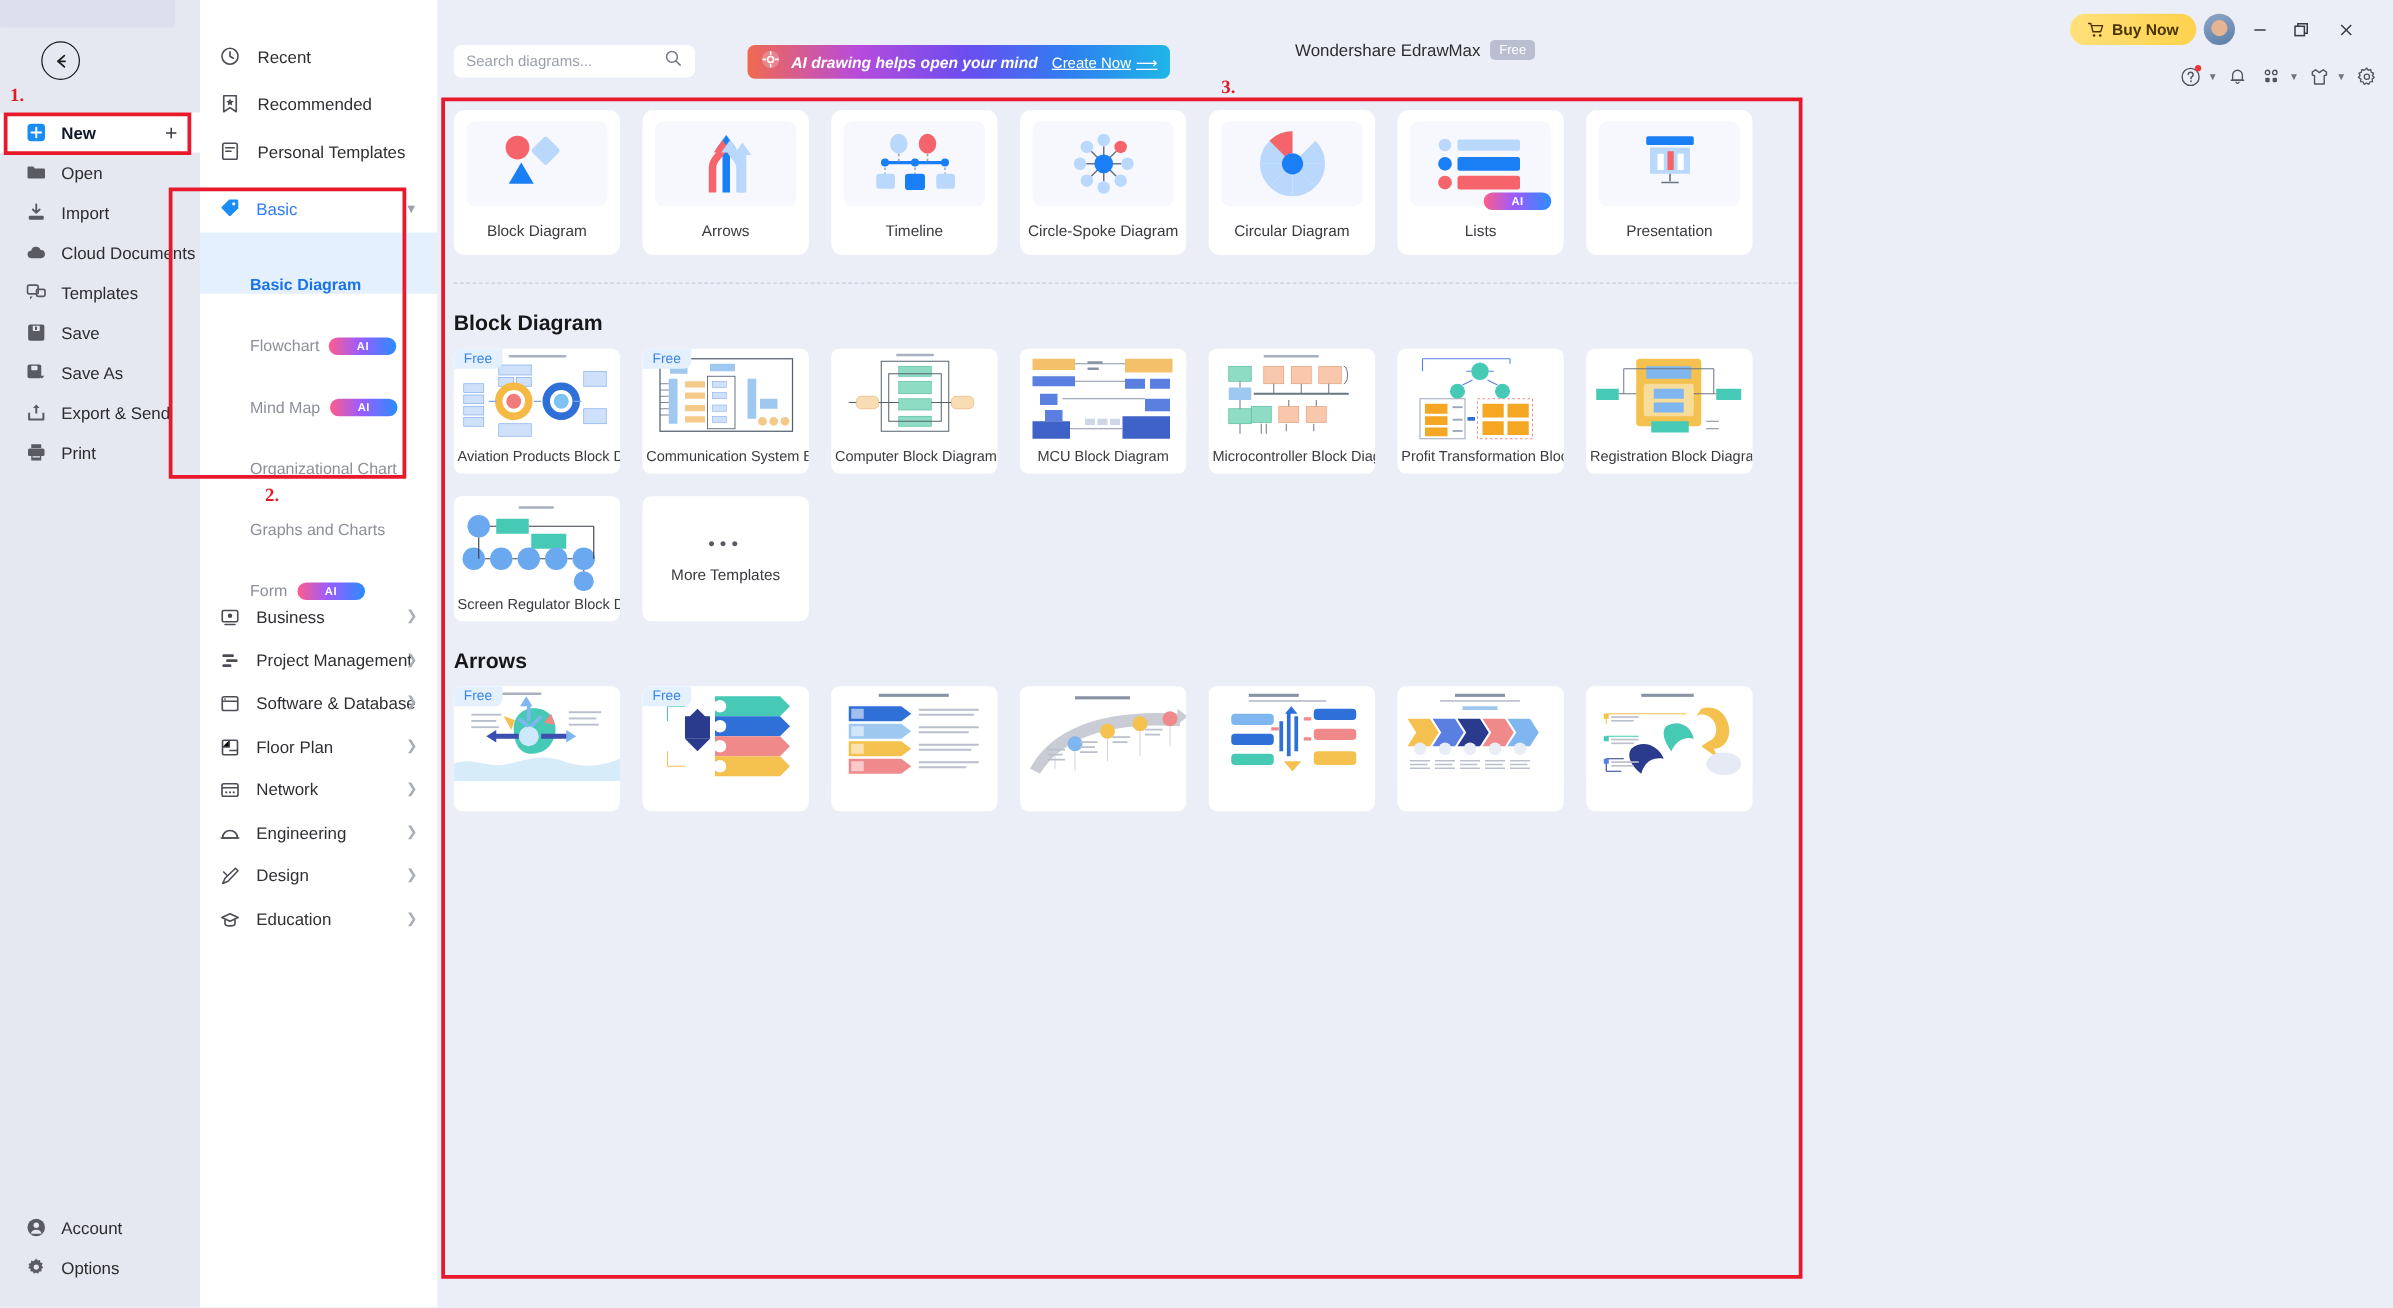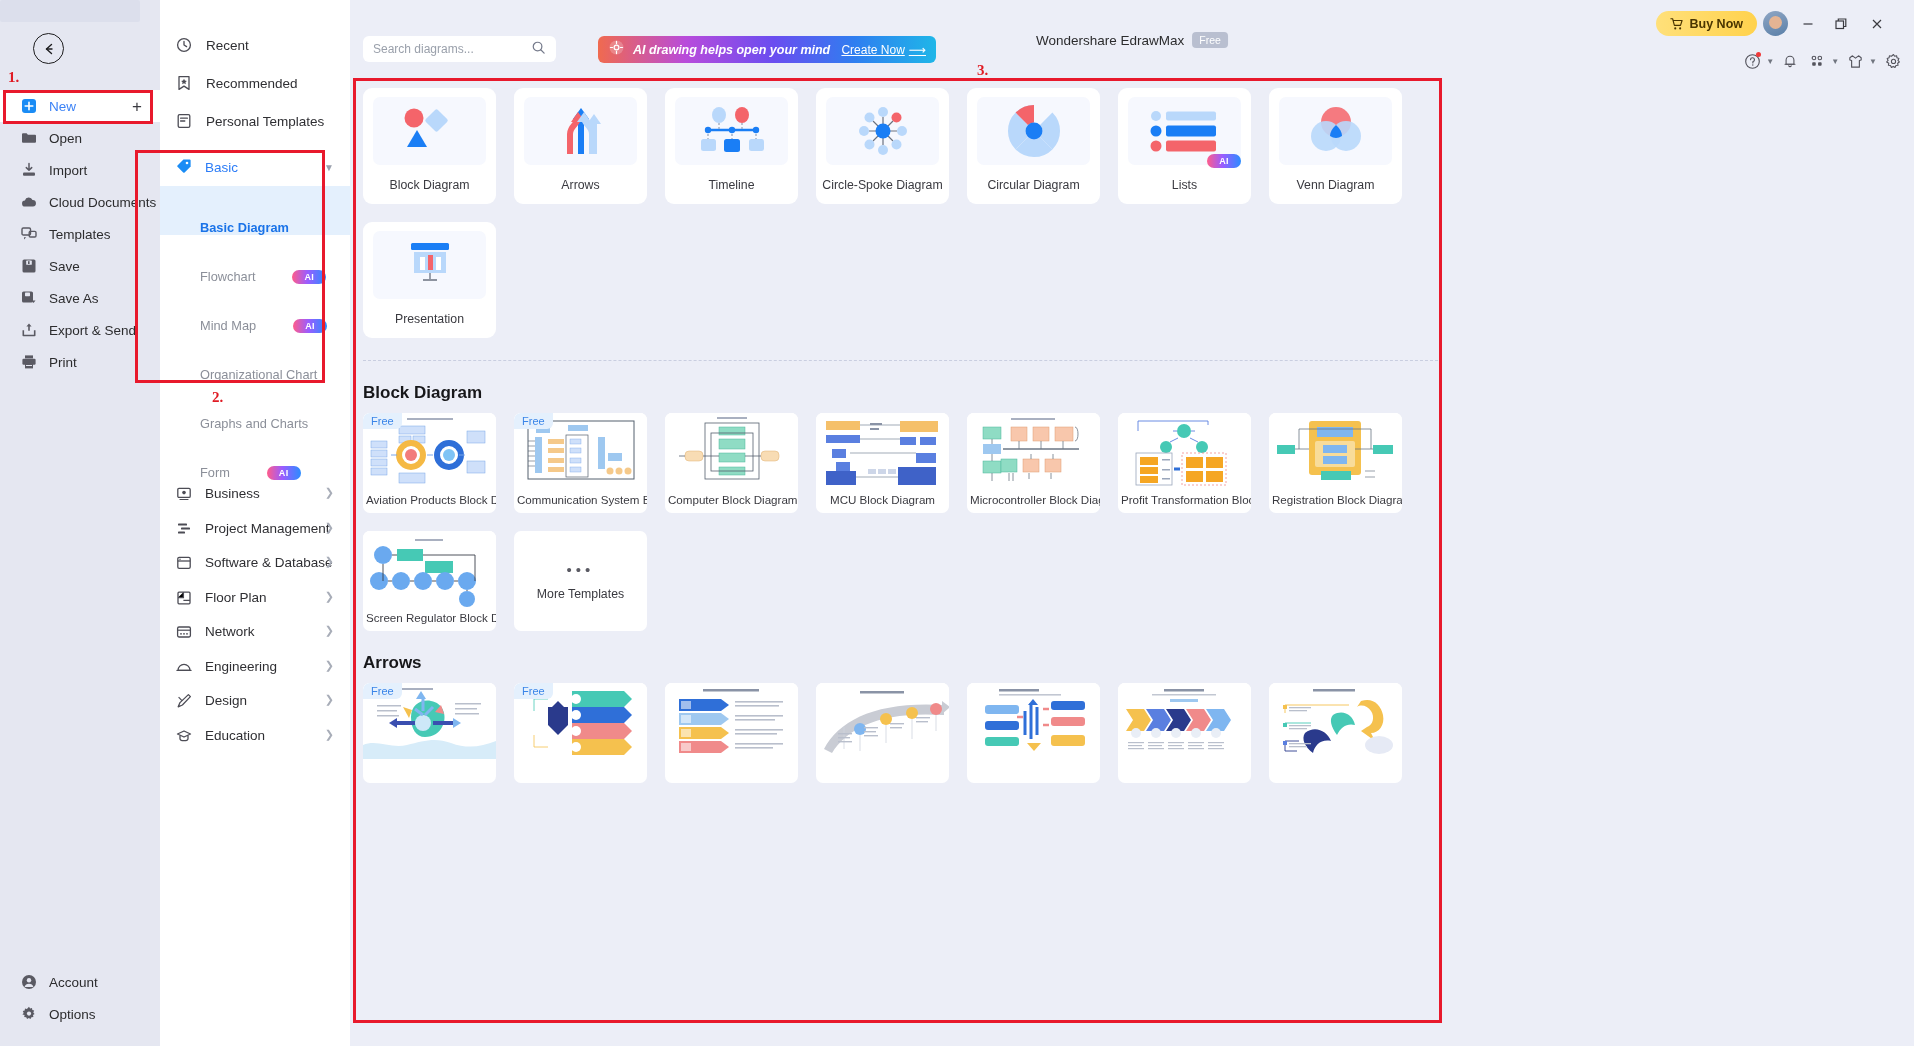--- a/index.html
+++ b/index.html
@@ -33,21 +33,21 @@
   }
   .side-list { position: absolute; left: 0; top: 90px; width: 160px; }
   .side-item {
     height: 32px; display: flex; align-items: center; padding-left: 20px; gap: 12px;
     font-size: 13.5px; color: #2c2c2e; cursor: pointer; position: relative;
   }
   .side-item .ico { width: 17px; height: 17px; flex: none; display:flex; align-items:center; justify-content:center; color:#5a5a63; }
   .side-item.active {
     background: #fff; color: #111;
   }
-  .side-item.active .label { color:#3b82f6; }
+  .side-item.active .label { color:#0f172a;font-weight:bold; }
   .plus-sign { position: absolute; right: 18px; font-size: 17px; color: #3a3a40; line-height: 1; }
   .side-bottom { position: absolute; left: 0; bottom: 16px; width: 160px; }
 
   .redbox {
     position: absolute; border: 3px solid #e8192c; pointer-events: none; z-index: 40;
   }
 
   
   .navcol {
     width: 190px; height: 1046px; background: #ffffff; flex: none; position: relative;
@@ -63,23 +63,22 @@
     font-size: 13.5px; color: #2b7cf7; cursor: pointer; position: relative;
   }
   .nav-group-header .chev { position: absolute; right: 16px; color:#9aa0ad; font-size: 10px;}
   .nav-sub {
     height: 49px; display: flex; align-items: flex-end; padding-left: 40px; gap: 8px;
     font-size: 12.8px; color: #8b8f99; cursor: pointer;
   }
   .nav-sub.selected { background: #e4f0fd; color: #1a73e8; font-weight: bold; }
   .ai-badge {
     display: inline-block; font-size: 9px; font-weight: bold; color: #fff;
-    padding: 2px 12px; border-radius: 9px; letter-spacing: .4px;
+    padding: 2px 22px; border-radius: 9px; letter-spacing: .4px;
     background: linear-gradient(90deg,#ff5c8a 0%, #9b5cff 45%, #2b8cff 100%);
-    margin-left: 29px;
   }
   .nav-cat {
     height: 34.5px; display:flex; align-items:flex-start; gap: 13px; padding-left: 16px;
     font-size: 13.5px; color: #2f2f33; cursor: pointer; position: relative;
   }
   .nav-cat .ico { width:16px;height:16px;display:flex;align-items:center;justify-content:center;color:#4c4c55;}
   .nav-cat .chev { position:absolute; right: 16px; color:#a8adb8; font-size: 11px; }
 
   
   .main { flex: 1; position: relative; background: #eceef7; overflow: hidden; }
@@ -666,31 +665,20 @@
               <circle cx="8" cy="24" r="5.5" fill="#1a7ef5"></circle>
                 <rect x="18" y="18.5" width="50" height="11" rx="2" fill="#1a7ef5"></rect>
               <circle cx="8" cy="39" r="5.5" fill="#f4646a"></circle>
                 <rect x="18" y="33.5" width="50" height="11" rx="2" fill="#f4646a"></rect>
             </svg>
           </div>
           <span class="ai-badge">AI</span>
           <div class="cat-label">Lists</div>
         </div>
 
-        <div class="cat-card">
-          <div class="cat-thumb">
-            <svg width="64" height="54" viewBox="0 0 64 54">
-              <circle cx="32" cy="18" r="15" fill="#f4646a" opacity=".85"></circle>
-              <circle cx="22" cy="32" r="15" fill="#b9d8fb" opacity=".9"></circle>
-              <circle cx="42" cy="32" r="15" fill="#b9d8fb" opacity=".9"></circle>
-              <path d="M32 21c4 3.4 6 7.5 6 11-2 1.3-4 2-6 2s-4-.7-6-2c0-3.5 2-7.6 6-11z" fill="#1a7ef5"></path>
-            </svg>
-          </div>
-          <div class="cat-label">Venn Diagram</div>
-        </div>
 
         <div class="cat-card">
           <div class="cat-thumb">
             <svg width="62" height="54" viewBox="0 0 62 54">
               <rect x="12" y="5" width="38" height="7" rx="1.5" fill="#1a7ef5"></rect>
               <rect x="15" y="14" width="32" height="21" fill="#b9d8fb"></rect>
               <rect x="21" y="19" width="5" height="13" fill="#fff"></rect>
               <rect x="29" y="17" width="5" height="15" fill="#f4646a"></rect>
               <rect x="37" y="19" width="5" height="13" fill="#fff"></rect>
               <path d="M31 35v6M24 42h14" stroke="#6b7280" stroke-width="1.3"></path>

